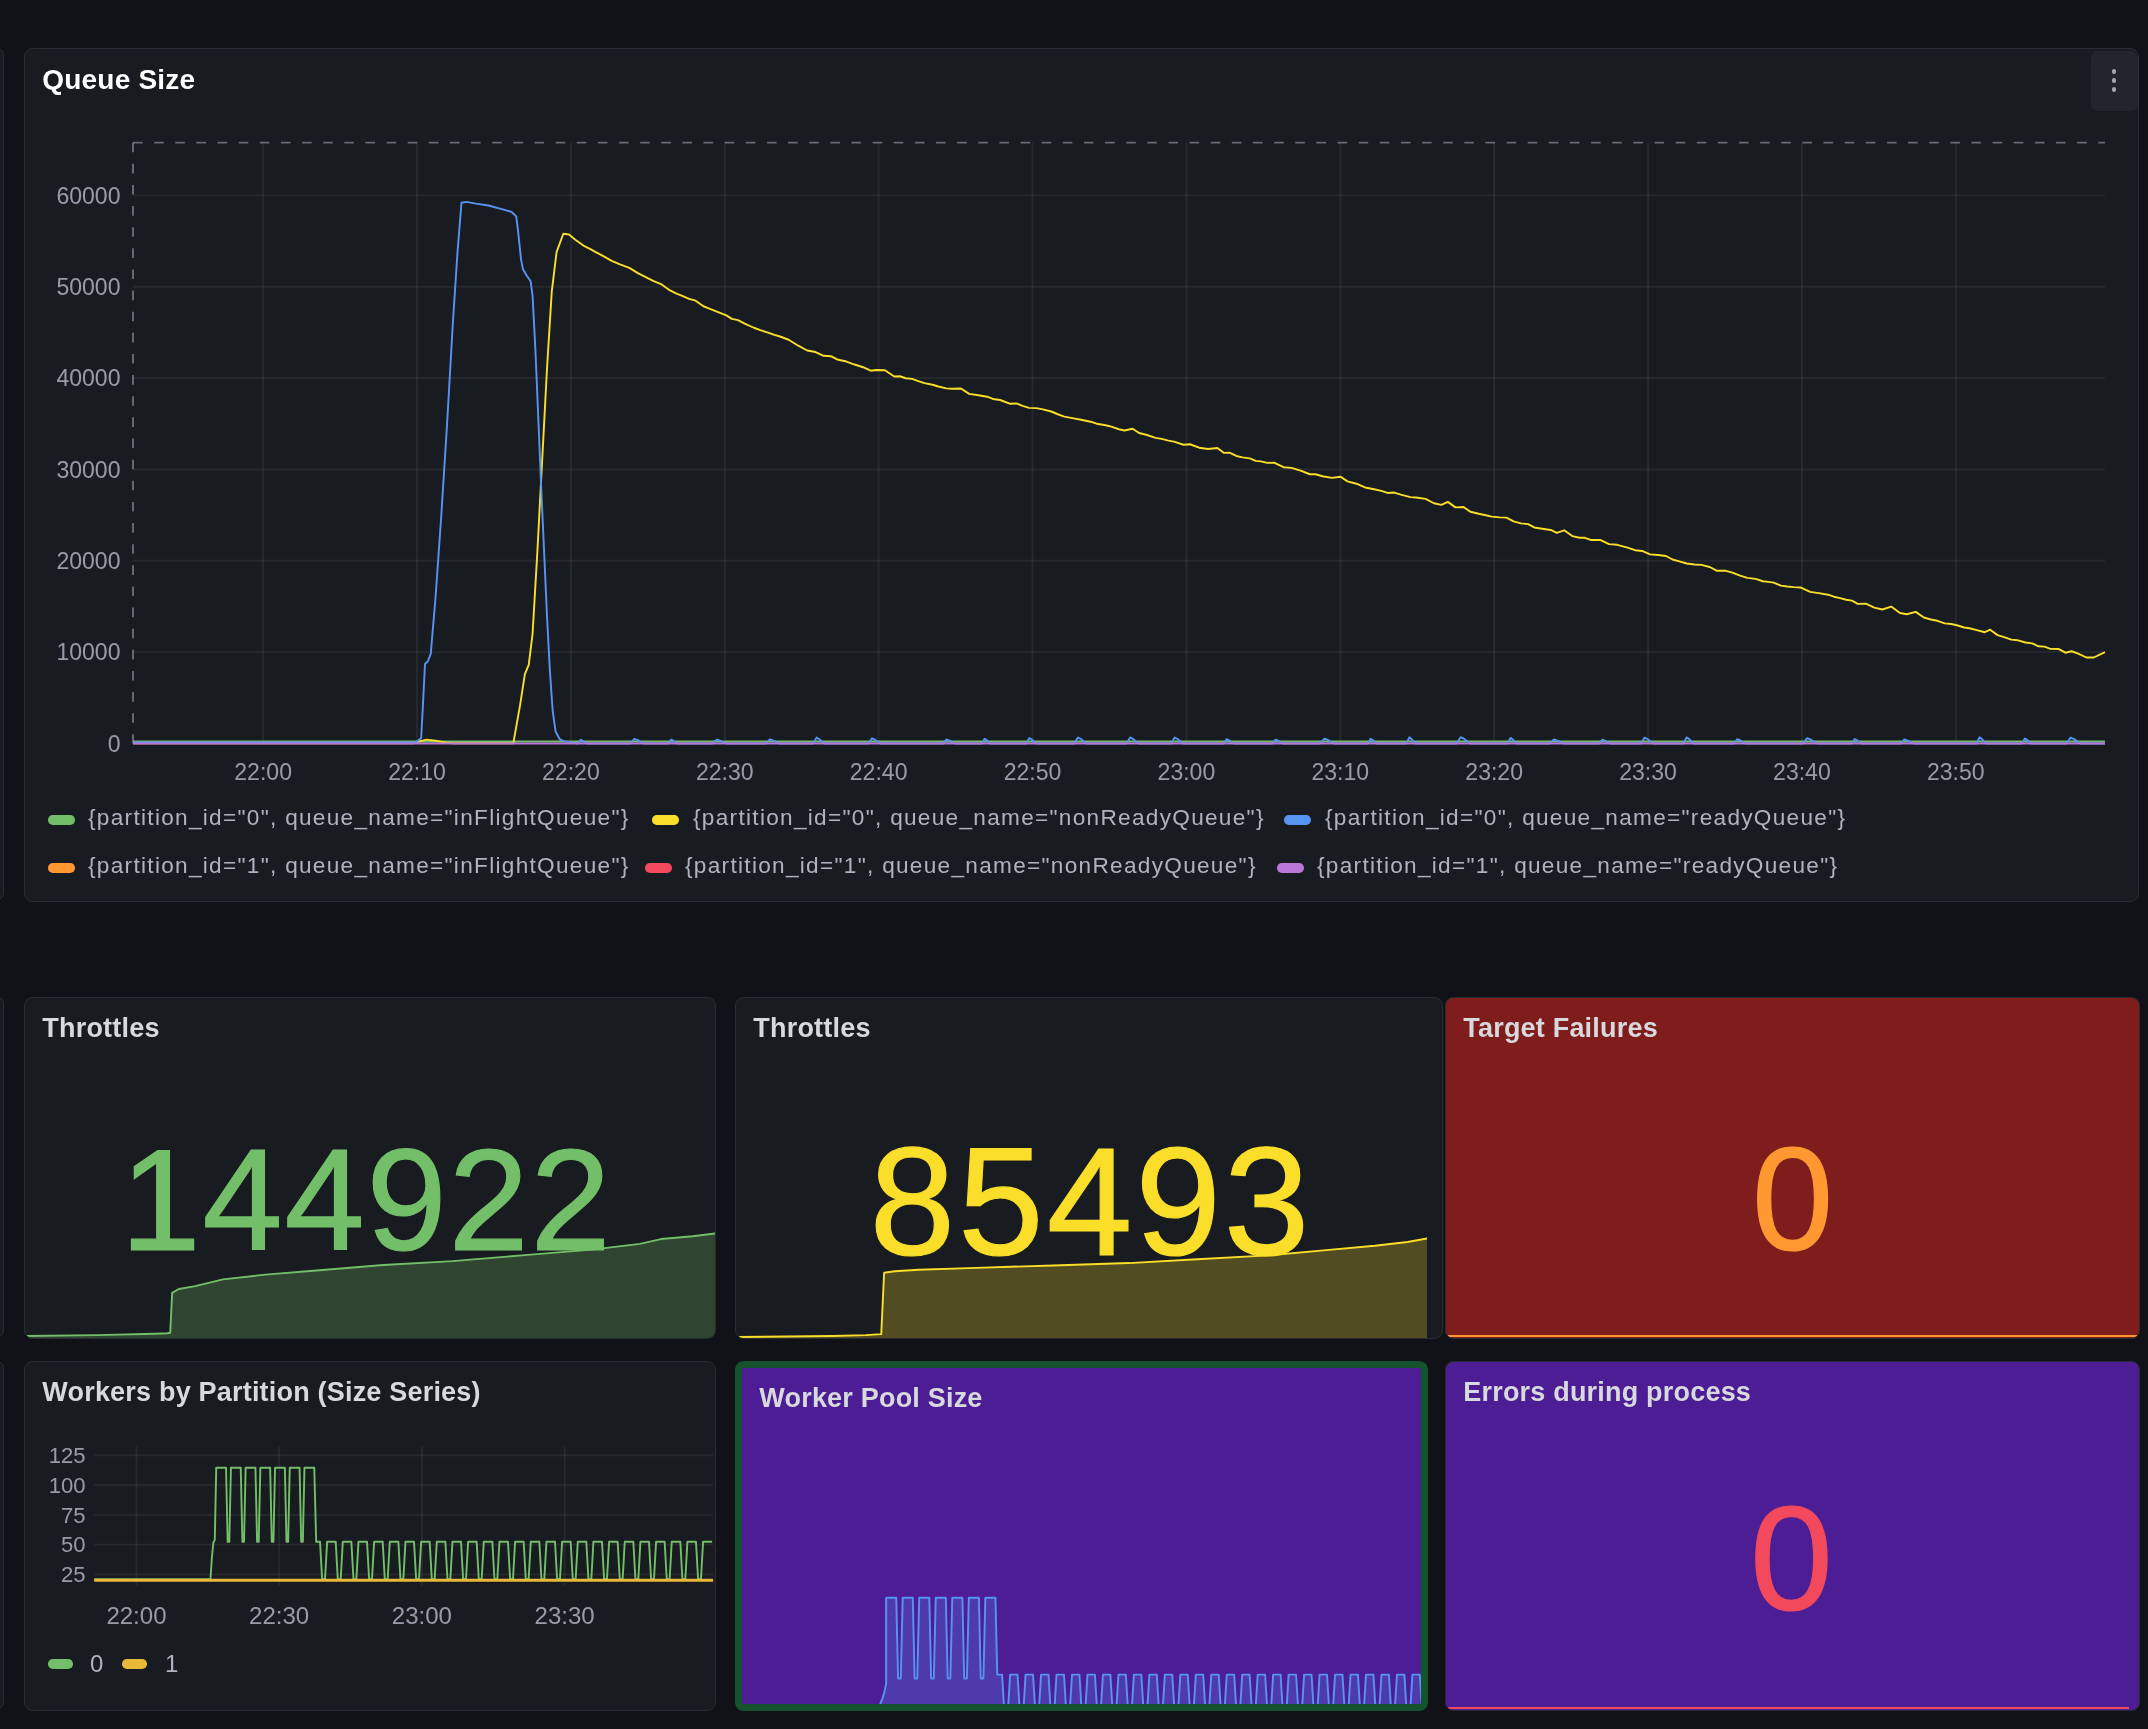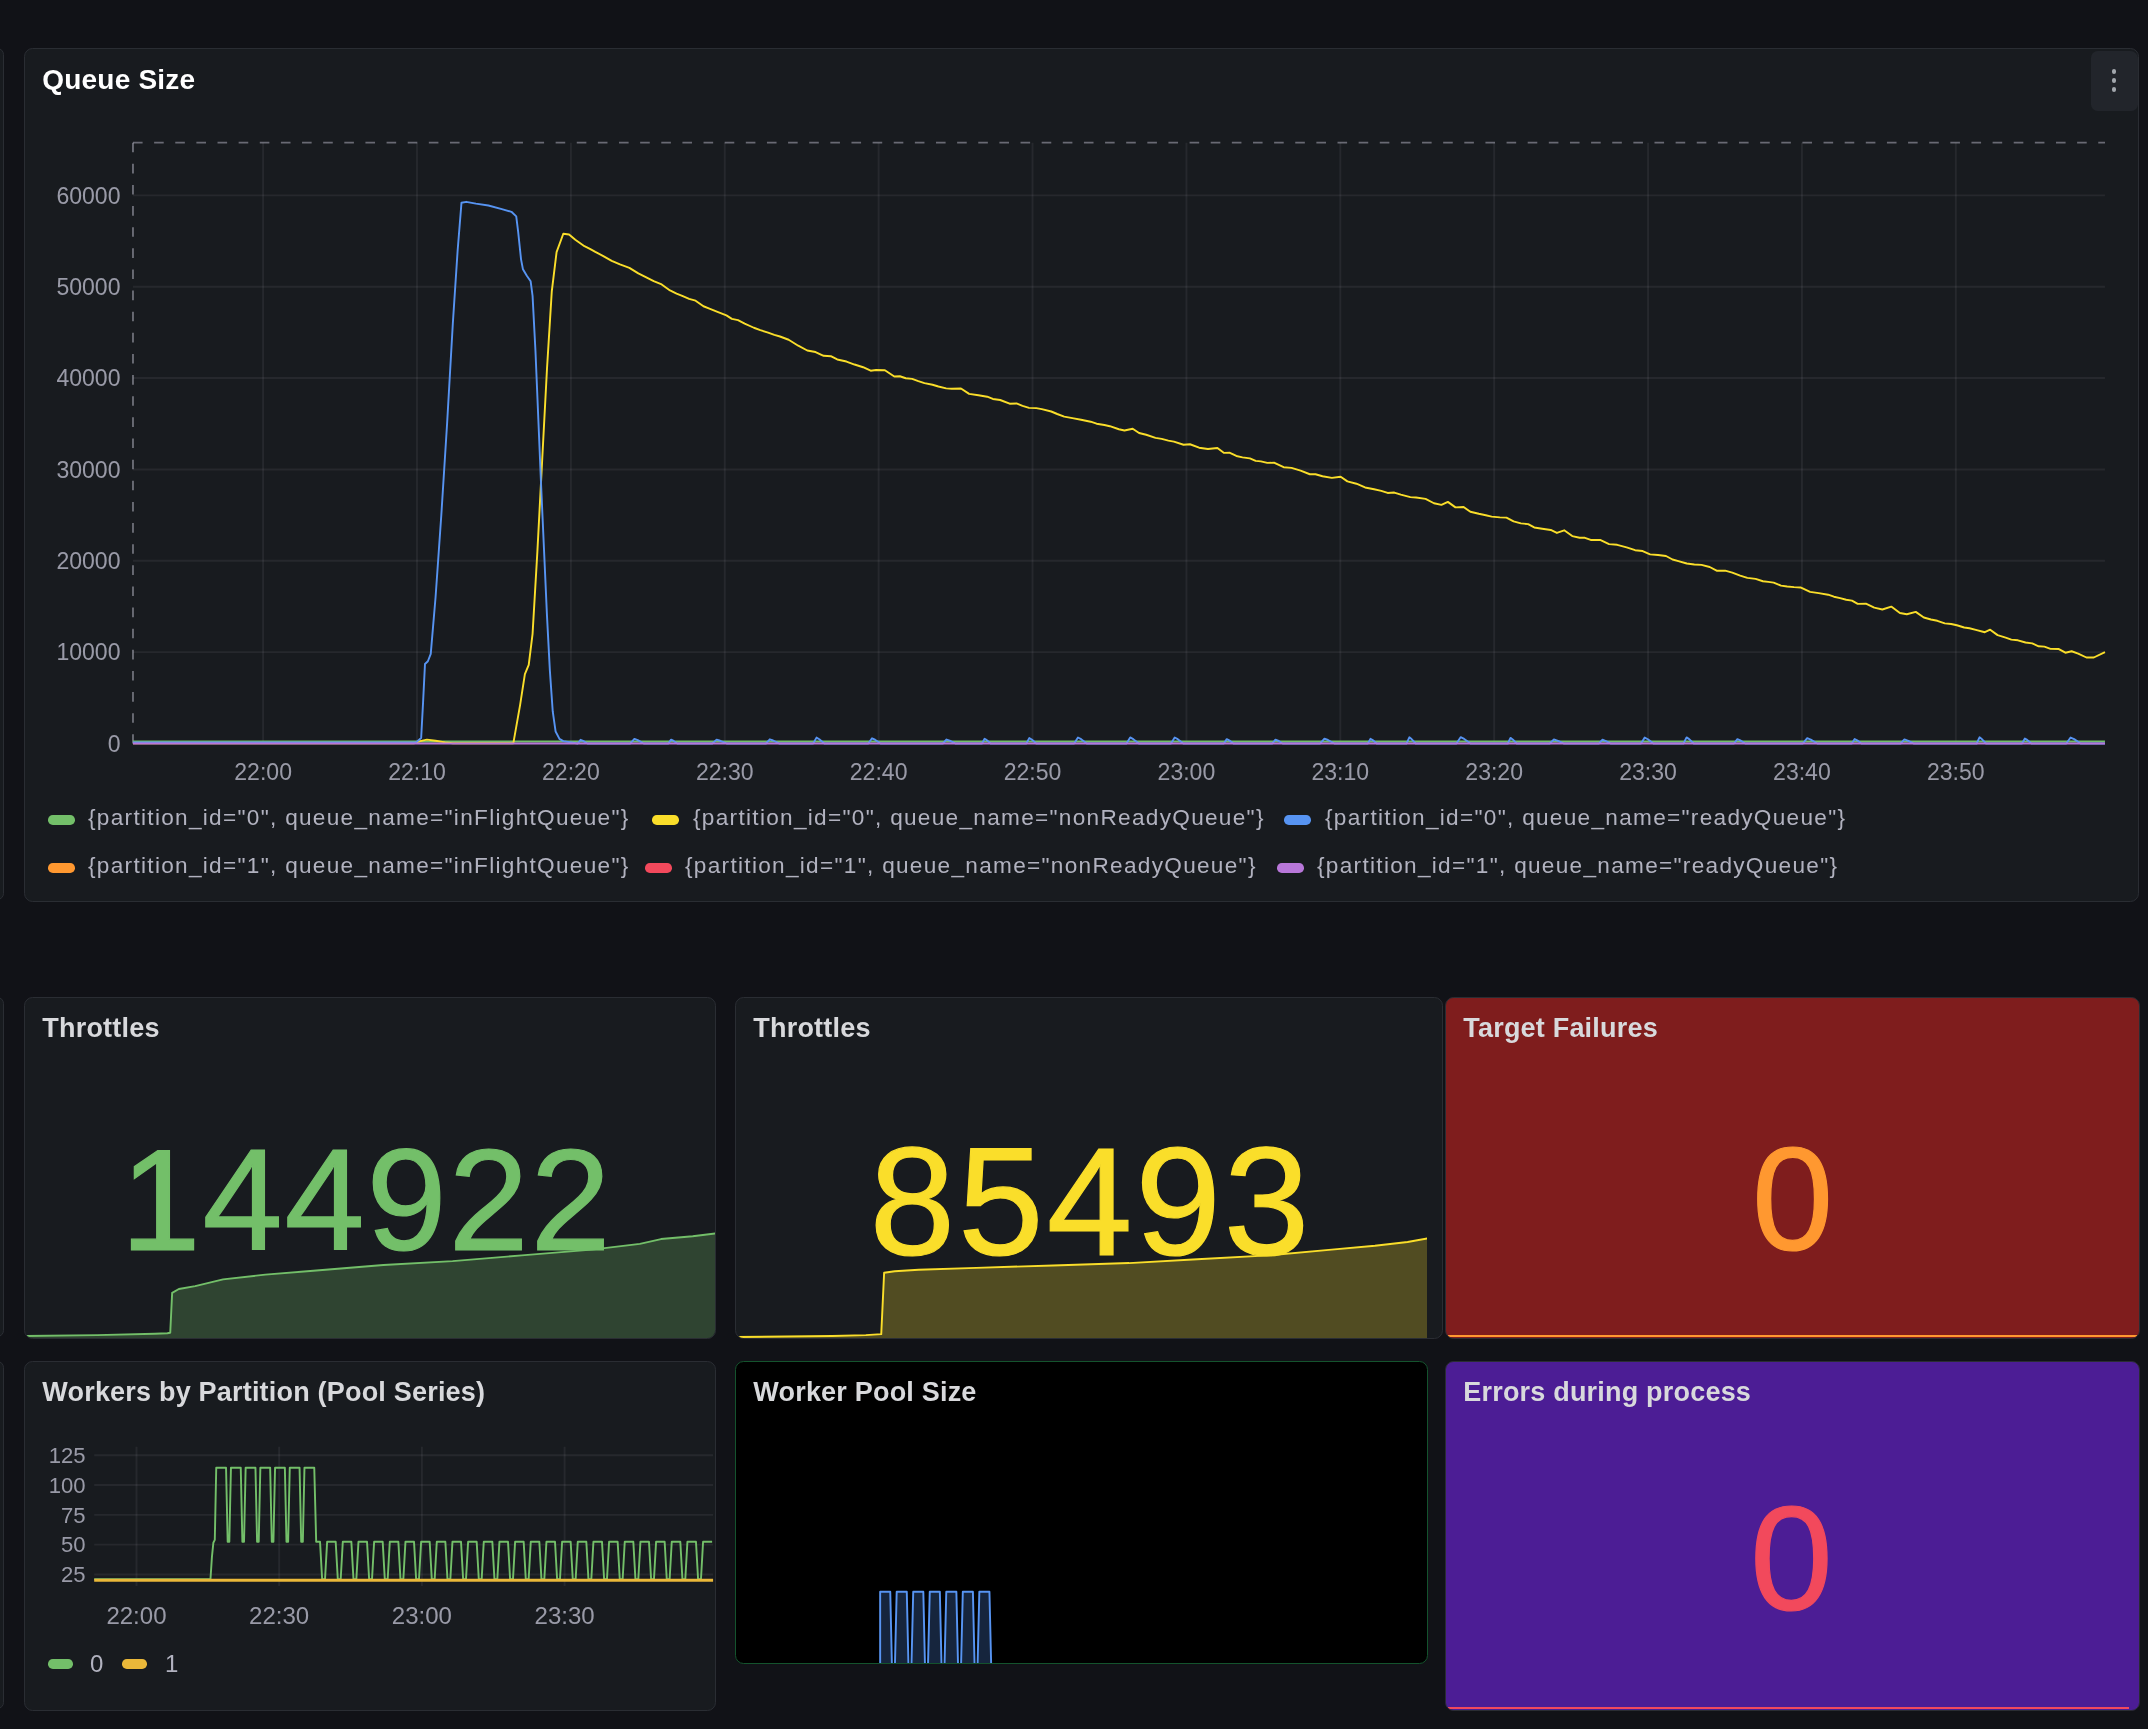--- a/index.html
+++ b/index.html
@@ -112,27 +112,27 @@
 <text x="63" y="167" font-size="23" fill="rgba(204,204,220,0.72)" text-anchor="end">75</text>
 <text x="63" y="198" font-size="23" fill="rgba(204,204,220,0.72)" text-anchor="end">50</text>
 <text x="63" y="229" font-size="23" fill="rgba(204,204,220,0.72)" text-anchor="end">25</text>
 <text x="116" y="273" font-size="25" fill="rgba(204,204,220,0.72)" text-anchor="middle">22:00</text>
 <text x="264.5" y="273" font-size="25" fill="rgba(204,204,220,0.72)" text-anchor="middle">22:30</text>
 <text x="413" y="273" font-size="25" fill="rgba(204,204,220,0.72)" text-anchor="middle">23:00</text>
 <text x="561.5" y="273" font-size="25" fill="rgba(204,204,220,0.72)" text-anchor="middle">23:30</text>
 <path d="M 72.0 226.0 L 190.0 226.0 L 193.0 226.0 L 194.5 203.0 L 196.0 188.0 L 197.5 185.0 L 199.0 110.0 L 209.2 110.0 L 210.9 187.0 L 212.6 187.0 L 214.3 110.0 L 224.5 110.0 L 226.2 187.0 L 227.9 187.0 L 229.6 110.0 L 239.8 110.0 L 241.5 187.0 L 243.2 187.0 L 244.9 110.0 L 255.1 110.0 L 256.8 187.0 L 258.5 187.0 L 260.2 110.0 L 270.4 110.0 L 272.1 187.0 L 273.8 187.0 L 275.5 110.0 L 285.7 110.0 L 287.4 187.0 L 289.1 187.0 L 290.8 110.0 L 301.0 110.0 L 303.0 187.0 L 307.0 187.0 L 309.2 226.0 L 312.2 226.0 L 314.4 187.0 L 323.3 187.0 L 325.5 226.0 L 328.5 226.0 L 330.7 187.0 L 339.6 187.0 L 341.8 226.0 L 344.8 226.0 L 347.0 187.0 L 355.9 187.0 L 358.1 226.0 L 361.1 226.0 L 363.3 187.0 L 372.2 187.0 L 374.4 226.0 L 377.4 226.0 L 379.6 187.0 L 388.5 187.0 L 390.7 226.0 L 393.7 226.0 L 395.9 187.0 L 404.8 187.0 L 407.0 226.0 L 410.0 226.0 L 412.2 187.0 L 421.1 187.0 L 423.3 226.0 L 426.3 226.0 L 428.5 187.0 L 437.4 187.0 L 439.6 226.0 L 442.6 226.0 L 444.8 187.0 L 453.7 187.0 L 455.9 226.0 L 458.9 226.0 L 461.1 187.0 L 470.0 187.0 L 472.2 226.0 L 475.2 226.0 L 477.4 187.0 L 486.3 187.0 L 488.5 226.0 L 491.5 226.0 L 493.7 187.0 L 502.6 187.0 L 504.8 226.0 L 507.8 226.0 L 510.0 187.0 L 518.9 187.0 L 521.1 226.0 L 524.1 226.0 L 526.3 187.0 L 535.2 187.0 L 537.4 226.0 L 540.4 226.0 L 542.6 187.0 L 551.5 187.0 L 553.7 226.0 L 556.7 226.0 L 558.9 187.0 L 567.8 187.0 L 570.0 226.0 L 573.0 226.0 L 575.2 187.0 L 584.1 187.0 L 586.3 226.0 L 589.3 226.0 L 591.5 187.0 L 600.4 187.0 L 602.6 226.0 L 605.6 226.0 L 607.8 187.0 L 616.7 187.0 L 618.9 226.0 L 621.9 226.0 L 624.1 187.0 L 633.0 187.0 L 635.2 226.0 L 638.2 226.0 L 640.4 187.0 L 649.3 187.0 L 651.5 226.0 L 654.5 226.0 L 656.7 187.0 L 665.6 187.0 L 667.8 226.0 L 670.8 226.0 L 673.0 187.0 L 681.9 187.0 L 684.1 226.0 L 687.1 226.0 L 689.3 187.0 L 698.2 187.0 L 700.4 226.0 L 703.4 226.0 L 705.6 187.0 L 714.5 187.0 L 715.0 187.0" fill="none" stroke="#73BF69" stroke-width="2" stroke-linejoin="round"></path>
 <line x1="72" y1="227" x2="716" y2="227" stroke="#EAB839" stroke-width="3"></line>
 </svg>
-    <div style="position:absolute;left:17.3px;top:15.4px;font-size:27px;font-weight:700;color:#d8d9dc;letter-spacing:0.2px;white-space:nowrap">Workers by Partition (Pool Series)</div>
+    <div style="position:absolute;left:17.3px;top:15.4px;font-size:27px;font-weight:700;color:#d8d9dc;letter-spacing:0.2px;white-space:nowrap">Workers by Partition (Size Series)</div>
     <div style="position:absolute;left:23px;top:297px;width:25px;height:9.6px;border-radius:4.8px;background:#73BF69"></div>
     <div style="position:absolute;left:65px;top:287px;font-size:24px;line-height:29px;color:rgba(204,204,220,0.85)">0</div>
     <div style="position:absolute;left:97px;top:297px;width:25px;height:9.6px;border-radius:4.8px;background:#EAB839"></div>
     <div style="position:absolute;left:140px;top:287px;font-size:24px;line-height:29px;color:rgba(204,204,220,0.85)">1</div>
   </div>
-<div style="position:absolute;left:735px;top:1361px;width:693px;height:303px;background:#000000;border:1px solid #14532d;border-radius:8.6px;overflow:hidden">
+<div style="position:absolute;left:735px;top:1361px;width:693px;height:350px;background:#4c1d95;border:7px solid #14532d;border-radius:8.6px;overflow:hidden">
     <svg width="691" height="348" style="position:absolute;left:0;top:0" viewBox="0 0 719 362">
 <path d="M 0.0 360.0 L 100.0 360.0 L 140.0 360.0 L 143.0 352.0 L 146.0 344.0 L 148.0 338.0 L 150.0 328.0 L 150.0 239.0 L 160.5 239.0 L 162.4 323.0 L 165.2 323.0 L 167.2 239.0 L 177.7 239.0 L 179.6 323.0 L 182.4 323.0 L 184.4 239.0 L 194.9 239.0 L 196.8 323.0 L 199.6 323.0 L 201.6 239.0 L 212.1 239.0 L 214.0 323.0 L 216.8 323.0 L 218.8 239.0 L 229.3 239.0 L 231.2 323.0 L 234.0 323.0 L 236.0 239.0 L 246.5 239.0 L 248.4 323.0 L 251.2 323.0 L 253.2 239.0 L 263.7 239.0 L 265.6 319.0 L 270.6 319.0 L 273.2 361.0 L 276.4 361.0 L 279.0 319.0 L 286.7 319.0 L 289.3 361.0 L 292.5 361.0 L 295.1 319.0 L 302.8 319.0 L 305.4 361.0 L 308.6 361.0 L 311.2 319.0 L 318.9 319.0 L 321.5 361.0 L 324.7 361.0 L 327.3 319.0 L 335.0 319.0 L 337.6 361.0 L 340.8 361.0 L 343.4 319.0 L 351.1 319.0 L 353.7 361.0 L 356.9 361.0 L 359.5 319.0 L 367.2 319.0 L 369.8 361.0 L 373.0 361.0 L 375.6 319.0 L 383.3 319.0 L 385.9 361.0 L 389.1 361.0 L 391.7 319.0 L 399.4 319.0 L 402.0 361.0 L 405.2 361.0 L 407.8 319.0 L 415.5 319.0 L 418.1 361.0 L 421.3 361.0 L 423.9 319.0 L 431.6 319.0 L 434.2 361.0 L 437.4 361.0 L 440.0 319.0 L 447.7 319.0 L 450.3 361.0 L 453.5 361.0 L 456.1 319.0 L 463.8 319.0 L 466.4 361.0 L 469.6 361.0 L 472.2 319.0 L 479.9 319.0 L 482.5 361.0 L 485.7 361.0 L 488.3 319.0 L 496.0 319.0 L 498.6 361.0 L 501.8 361.0 L 504.4 319.0 L 512.1 319.0 L 514.7 361.0 L 517.9 361.0 L 520.5 319.0 L 528.2 319.0 L 530.8 361.0 L 534.0 361.0 L 536.6 319.0 L 544.3 319.0 L 546.9 361.0 L 550.1 361.0 L 552.7 319.0 L 560.4 319.0 L 563.0 361.0 L 566.2 361.0 L 568.8 319.0 L 576.5 319.0 L 579.1 361.0 L 582.3 361.0 L 584.9 319.0 L 592.6 319.0 L 595.2 361.0 L 598.4 361.0 L 601.0 319.0 L 608.7 319.0 L 611.3 361.0 L 614.5 361.0 L 617.1 319.0 L 624.8 319.0 L 627.4 361.0 L 630.6 361.0 L 633.2 319.0 L 640.9 319.0 L 643.5 361.0 L 646.7 361.0 L 649.3 319.0 L 657.0 319.0 L 659.6 361.0 L 662.8 361.0 L 665.4 319.0 L 673.1 319.0 L 675.7 361.0 L 678.9 361.0 L 681.5 319.0 L 689.2 319.0 L 691.8 361.0 L 695.0 361.0 L 697.6 319.0 L 705.3 319.0 L 707.9 361.0 L 711.1 361.0 L 713.7 319.0 L 719.0 319.0 L 719.0 362.0 L 0.0 362.0 Z" fill="rgba(87,148,242,0.25)" stroke="none"></path>
 <path d="M 0.0 360.0 L 100.0 360.0 L 140.0 360.0 L 143.0 352.0 L 146.0 344.0 L 148.0 338.0 L 150.0 328.0 L 150.0 239.0 L 160.5 239.0 L 162.4 323.0 L 165.2 323.0 L 167.2 239.0 L 177.7 239.0 L 179.6 323.0 L 182.4 323.0 L 184.4 239.0 L 194.9 239.0 L 196.8 323.0 L 199.6 323.0 L 201.6 239.0 L 212.1 239.0 L 214.0 323.0 L 216.8 323.0 L 218.8 239.0 L 229.3 239.0 L 231.2 323.0 L 234.0 323.0 L 236.0 239.0 L 246.5 239.0 L 248.4 323.0 L 251.2 323.0 L 253.2 239.0 L 263.7 239.0 L 265.6 319.0 L 270.6 319.0 L 273.2 361.0 L 276.4 361.0 L 279.0 319.0 L 286.7 319.0 L 289.3 361.0 L 292.5 361.0 L 295.1 319.0 L 302.8 319.0 L 305.4 361.0 L 308.6 361.0 L 311.2 319.0 L 318.9 319.0 L 321.5 361.0 L 324.7 361.0 L 327.3 319.0 L 335.0 319.0 L 337.6 361.0 L 340.8 361.0 L 343.4 319.0 L 351.1 319.0 L 353.7 361.0 L 356.9 361.0 L 359.5 319.0 L 367.2 319.0 L 369.8 361.0 L 373.0 361.0 L 375.6 319.0 L 383.3 319.0 L 385.9 361.0 L 389.1 361.0 L 391.7 319.0 L 399.4 319.0 L 402.0 361.0 L 405.2 361.0 L 407.8 319.0 L 415.5 319.0 L 418.1 361.0 L 421.3 361.0 L 423.9 319.0 L 431.6 319.0 L 434.2 361.0 L 437.4 361.0 L 440.0 319.0 L 447.7 319.0 L 450.3 361.0 L 453.5 361.0 L 456.1 319.0 L 463.8 319.0 L 466.4 361.0 L 469.6 361.0 L 472.2 319.0 L 479.9 319.0 L 482.5 361.0 L 485.7 361.0 L 488.3 319.0 L 496.0 319.0 L 498.6 361.0 L 501.8 361.0 L 504.4 319.0 L 512.1 319.0 L 514.7 361.0 L 517.9 361.0 L 520.5 319.0 L 528.2 319.0 L 530.8 361.0 L 534.0 361.0 L 536.6 319.0 L 544.3 319.0 L 546.9 361.0 L 550.1 361.0 L 552.7 319.0 L 560.4 319.0 L 563.0 361.0 L 566.2 361.0 L 568.8 319.0 L 576.5 319.0 L 579.1 361.0 L 582.3 361.0 L 584.9 319.0 L 592.6 319.0 L 595.2 361.0 L 598.4 361.0 L 601.0 319.0 L 608.7 319.0 L 611.3 361.0 L 614.5 361.0 L 617.1 319.0 L 624.8 319.0 L 627.4 361.0 L 630.6 361.0 L 633.2 319.0 L 640.9 319.0 L 643.5 361.0 L 646.7 361.0 L 649.3 319.0 L 657.0 319.0 L 659.6 361.0 L 662.8 361.0 L 665.4 319.0 L 673.1 319.0 L 675.7 361.0 L 678.9 361.0 L 681.5 319.0 L 689.2 319.0 L 691.8 361.0 L 695.0 361.0 L 697.6 319.0 L 705.3 319.0 L 707.9 361.0 L 711.1 361.0 L 713.7 319.0 L 719.0 319.0" fill="none" stroke="#5794F2" stroke-width="2" stroke-linejoin="round"></path>
 </svg>
     <div style="position:absolute;left:60px;top:345px;width:77px;height:1.9px;background:#F2495C"></div>
     <div style="position:absolute;left:17.3px;top:15.4px;font-size:27px;font-weight:700;color:#d8d9dc;letter-spacing:0.2px;white-space:nowrap">Worker Pool Size</div>
     <div style="position:absolute;left:-232px;top:97px;width:1153px;text-align:left;font-size:154px;font-weight:700;color:#5794F2;-webkit-text-stroke:1.2px #5794F2;letter-spacing:0px;text-indent:0px;line-height:223px">64</div>
   </div>
 <div style="position:absolute;left:1445px;top:1361px;width:695px;height:350px;background:#4c1d95;border:1px solid #2a2d33;border-radius:8.6px;overflow:hidden">
     <div style="position:absolute;left:1.9px;right:9.6px;bottom:1px;height:1.9px;background:#F2495C"></div>

